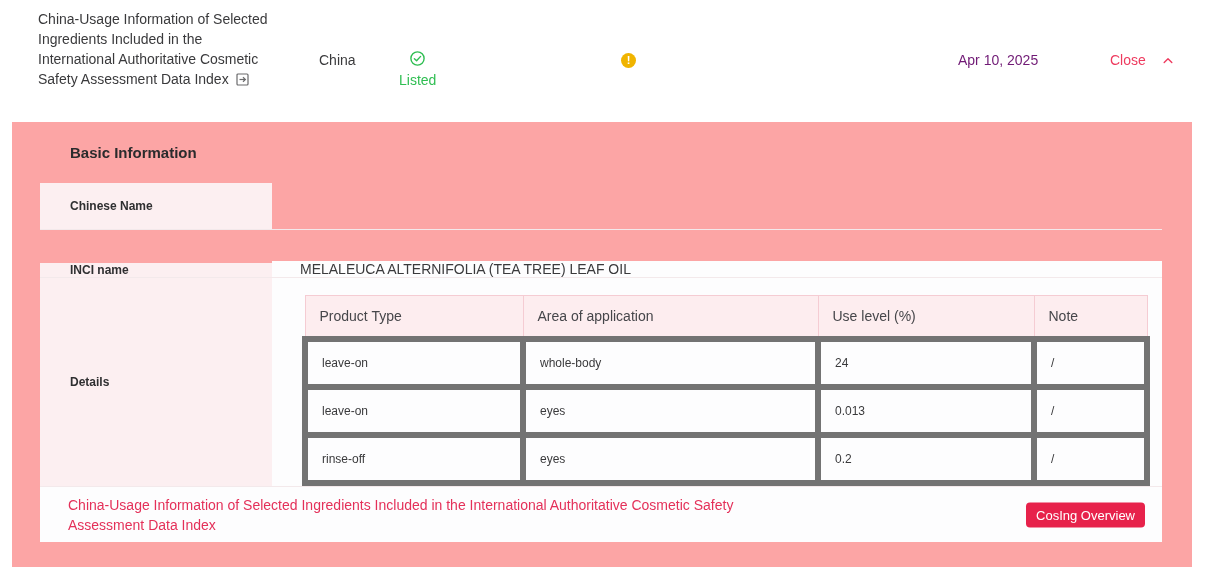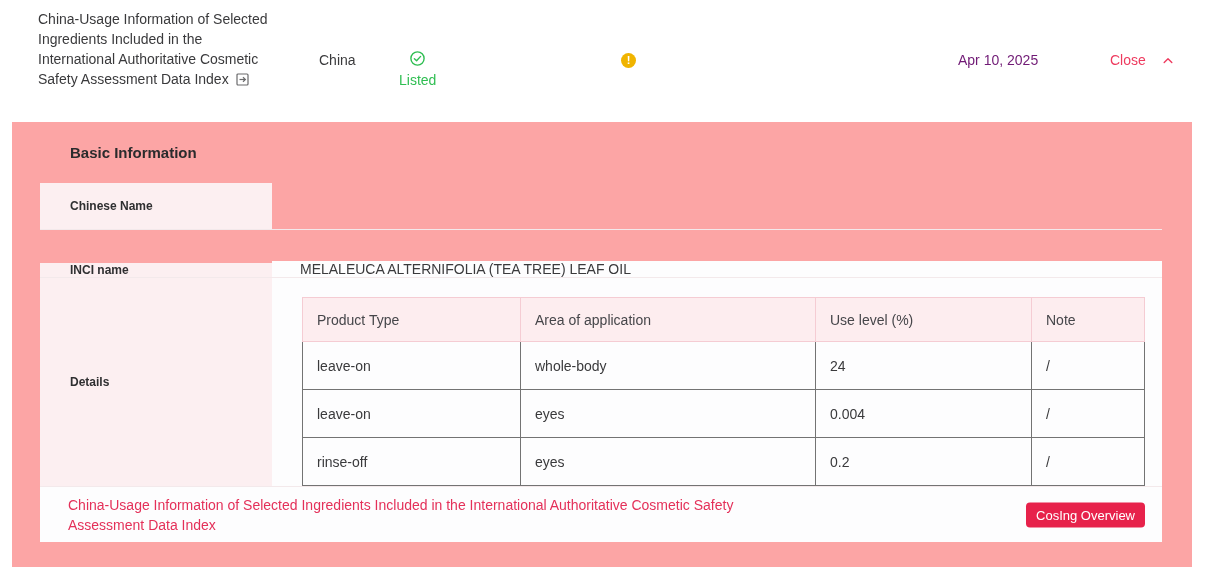--- a/index.html
+++ b/index.html
@@ -52,22 +52,22 @@
   .row-details .value-cell { align-items: flex-end; padding-top: 10px; }
   .row-datasource { height: 55px; }
 
   
   .details-table { border-collapse: collapse; table-layout: fixed; width: 842px; margin-left: 2px; }
   .details-table th {
     height: 44px; background: #fdedef; border: 1px solid #f5ccd3;
     font-size: 14px; font-weight: 400; color: #46464a; text-align: left; padding-left: 14px;
   }
   .details-table td {
-    height: 48px; background: #fdfdfe; border: 1px solid #737373;
-    font-size: 14px; color: #3a3a3c; text-align: left; padding-left: 14px; margin-top: 42px;
+    height: 48px; background: #fdfdfe; border: 6px solid #737373;
+    font-size: 12px; color: #3a3a3c; text-align: left; padding-left: 14px; margin-top: 42px;
   }
   .col-1 { width: 218px; } .col-2 { width: 295px; } .col-3 { width: 216px; } .col-4 { width: 113px; }
 
   
   .source-link {
     width: 690px; font-size: 14px; line-height: 20px; color: #e43059; cursor: pointer;
   }
   .cosing-btn {
     position: absolute; right: 17px; top: 50%; transform: translateY(-50%);
     background: #e7224b; color: #ffffff; border: none; border-radius: 4px;
@@ -157,21 +157,21 @@
             <tbody>
               <tr>
                 <td>leave-on</td>
                 <td>whole-body</td>
                 <td>24</td>
                 <td>/</td>
               </tr>
               <tr>
                 <td>leave-on</td>
                 <td>eyes</td>
-                <td>0.004</td>
+                <td>0.013</td>
                 <td>/</td>
               </tr>
               <tr>
                 <td>rinse-off</td>
                 <td>eyes</td>
                 <td>0.2</td>
                 <td>/</td>
               </tr>
             </tbody>
           </table>

